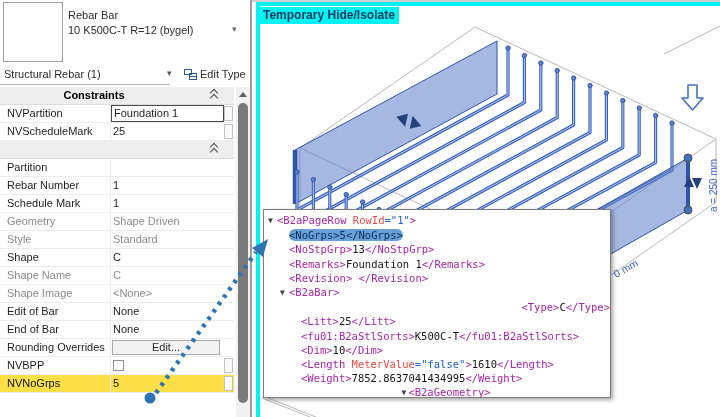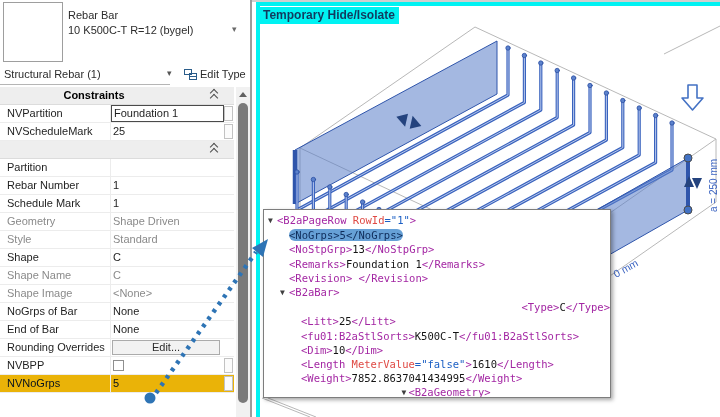--- a/index.html
+++ b/index.html
@@ -23,21 +23,21 @@
   #sel-underline { position:absolute; left:0; top:84px; width:170px; height:1px; background:#b5b5b5; }
 
   #grid { position:absolute; left:0; top:87px; width:234px; }
   .prow { position:relative; width:234px; height:18px; border-bottom:1px solid #ececec; background:#fff; }
   .prow .pname { position:absolute; left:7px; top:2px; width:100px; white-space:nowrap; overflow:hidden; color:#1e1e1e; }
   .prow .pval  { position:absolute; left:113px; top:2px; width:108px; white-space:nowrap; overflow:hidden; color:#1e1e1e; }
   .prow .vsep { position:absolute; left:110px; top:0; width:1px; height:18px; background:#ececec; }
   .prow.gray .pname, .prow.gray .pval { color:#8a8a8a; }
   .prow.header { background:#eeeeee; border-bottom:1px solid #dcdcdc; }
   .prow.header .pname { font-weight:bold; left:4px; width:180px; color:#000;text-align:center; }
-  .prow.highlight { background:#eab308; }
+  .prow.highlight { background:#fde047; }
   .prow.highlight .pname, .prow.highlight .pval { color:#06121f; }
   .sidebox { position:absolute; left:224px; top:1px; width:9px; height:15px; border:1px solid #c2c2c2; background:#fbfbfb; }
   .editbox { position:absolute; left:111px; top:0px; width:113px; height:17px; border:1.5px solid #4a4a4a; background:#fff; padding:1px 2px; font:11px "Liberation Sans",sans-serif; }
   .gridbtn { position:absolute; left:112px; top:1px; width:108px; height:15px; background:#f2f2f2; border:1px solid #ababab; text-align:center; line-height:13px; color:#2c2c2c; cursor:pointer; }
   .cbox { position:absolute; left:113px; top:3px; width:11px; height:11px; border:1px solid #8f8f8f; background:#fff; }
   .dblchev { position:absolute; right:14px; top:3px; width:10px; height:12px; }
   .dblchev i { position:absolute; left:1px; width:6px; height:6px; border-left:1.5px solid #4d4d4d; border-top:1.5px solid #4d4d4d; transform:rotate(45deg); }
   .dblchev i:nth-child(1){ top:0; } .dblchev i:nth-child(2){ top:5px; }
 
   
@@ -157,21 +157,21 @@
           <div class="pname">Shape Name</div>
           <div class="vsep"></div>
           <div class="pval">C</div>
         </div>
         <div class="prow gray">
           <div class="pname">Shape Image</div>
           <div class="vsep"></div>
           <div class="pval">&lt;None&gt;</div>
         </div>
         <div class="prow">
-          <div class="pname">NoGrps of Bar</div>
+          <div class="pname">Edit of Bar</div>
           <div class="vsep"></div>
           <div class="pval">None</div>
         </div>
         <div class="prow">
           <div class="pname">End of Bar</div>
           <div class="vsep"></div>
           <div class="pval">None</div>
         </div>
         <div class="prow">
           <div class="pname">Rounding Overrides</div>

